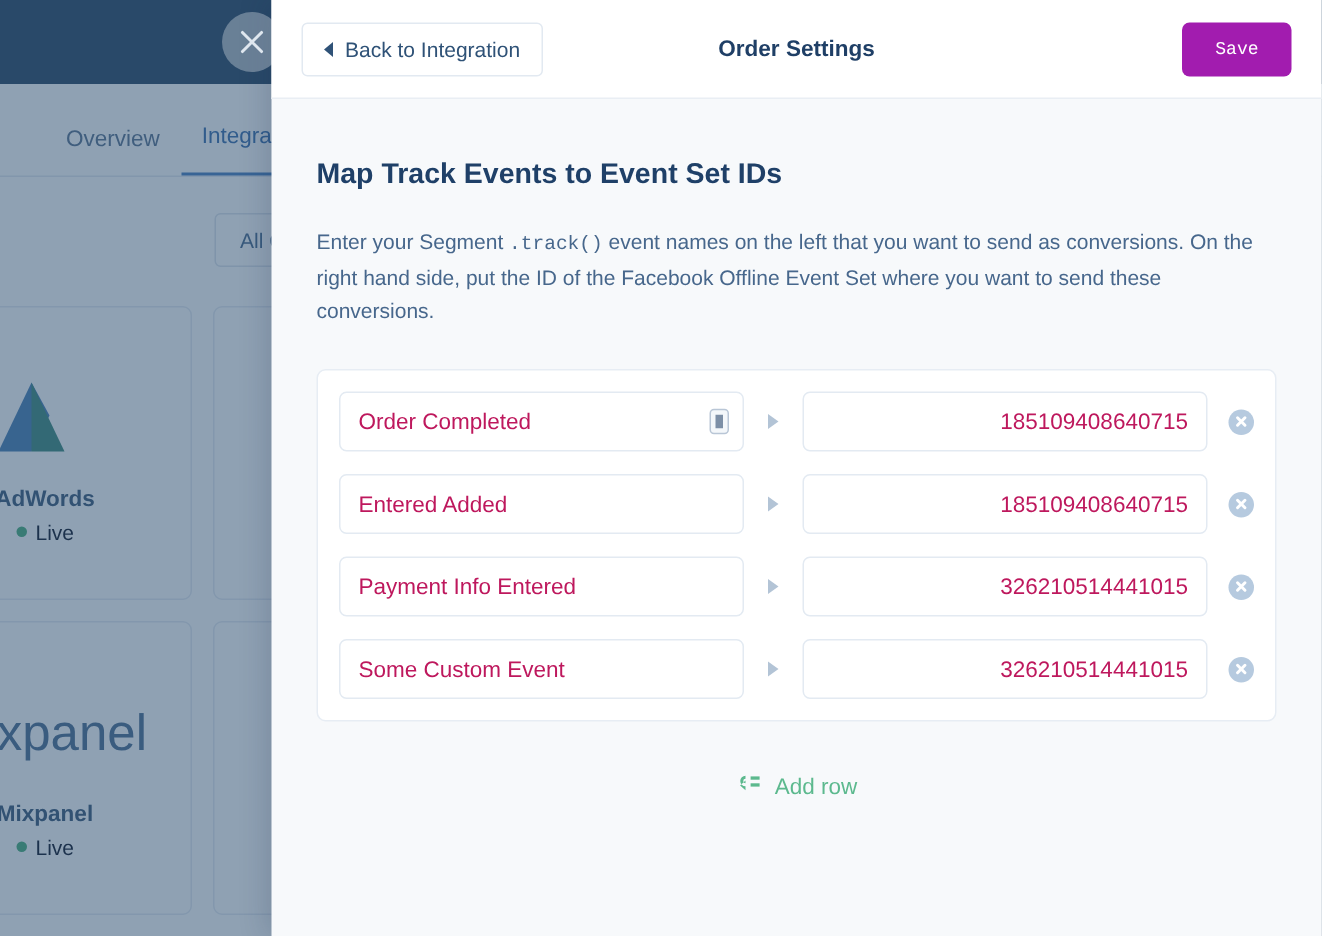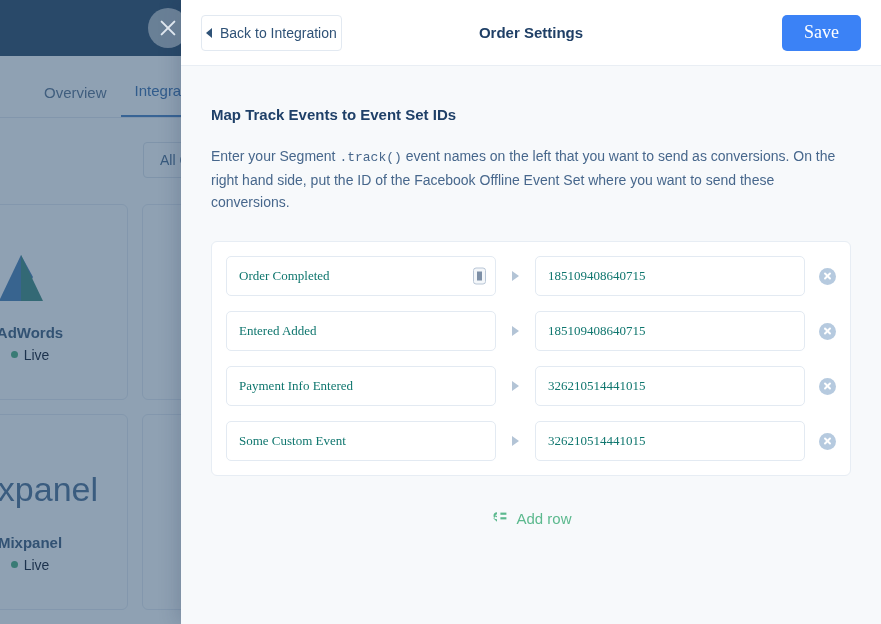--- a/index.html
+++ b/index.html
@@ -64,55 +64,55 @@
     box-shadow: -4px 0 18px rgba(20,40,70,0.18);
   }
   .modal-header {
     position: relative; height: 66px; background: #ffffff;
     border-bottom: 1px solid #e9eef4;
     display: flex; align-items: center; padding: 0 20px;
   }
   .back-btn {
     display: inline-flex; align-items: center; gap: 8px;
     border: 1px solid #e2e9f1; border-radius: 4px; background: #fff;
-    height: 36px; padding: 0 4px; cursor: pointer;
+    height: 36px; padding: 0 14px; cursor: pointer;
     font-size: 14px; color: #2f5277;
   }
   .tri-left {
     width: 0; height: 0;
     border-top: 5px solid transparent; border-bottom: 5px solid transparent;
     border-right: 6px solid #2f5277; display: inline-block;
   }
   .modal-title {
     position: absolute; left: 0; right: 0; text-align: center;
     font-size: 15px; font-weight: bold; color: #1f3f66; pointer-events: none;
   }
   .save-btn {
-    margin-left: auto; background: #3b82f6; color: #ffffff;
+    margin-left: auto; background: #a21caf; color: #ffffff;
     border: none; border-radius: 5px; height: 36px; padding: 0 22px;
-    font-size: 18px; cursor: pointer; font-family: Liberation Serif, serif;
+    font-size: 12px; cursor: pointer; font-family: Liberation Mono, monospace;
   }
   .close-btn {
     position: absolute; left: -33px; top: 8px;
     width: 40px; height: 40px; border-radius: 50%;
     background: rgba(255,255,255,0.30);
     display: flex; align-items: center; justify-content: center;
     cursor: pointer; z-index: 5;
   }
   .close-x { position: relative; width: 20px; height: 20px; }
   .close-x::before, .close-x::after {
     content: ""; position: absolute; left: 0; top: 9px;
     width: 20px; height: 2px; background: #dfe7ef; border-radius: 1px;
   }
   .close-x::before { transform: rotate(45deg); }
   .close-x::after { transform: rotate(-45deg); }
 
   .modal-body { padding: 40px 30px 0 30px; }
   .section-title {
-    font-size: 15px; font-weight: bold; color: #1f4068; margin-bottom: 22px;
+    font-size: 19px; font-weight: bold; color: #1f4068; margin-bottom: 22px;
   }
   .section-desc {
     font-size: 14px; line-height: 22px; color: #47678c; max-width: 640px;
   }
   .mono { font-family: "Liberation Mono", monospace; font-size: 13px; }
 
   .rows-card {
     margin-top: 28px; background: #ffffff;
     border: 1px solid #e7edf4; border-radius: 6px;
     padding: 14px 14px 14px 14px;
@@ -120,23 +120,23 @@
   .row {
     display: flex; align-items: center; height: 40px; margin-bottom: 15px;
   }
   .row:last-child { margin-bottom: 0; }
   .field {
     position: relative; height: 40px; border: 1px solid #e3eaf2;
     border-radius: 5px; background: #fff; display: flex; align-items: center;
     padding: 0 12px;
   }
   .field.left { width: 277px; }
-  .field.right { width: 277px; }
+  .field.right { width: 277px; justify-content: flex-end; }
   .field-text {
-    font-family: Liberation Serif, serif; font-size: 13px; color: #0f766e;
+    font-family: Liberation Sans, sans-serif; font-size: 15px; color: #be185d;
     white-space: nowrap; overflow: hidden;
   }
   .caret-icon {
     position: absolute; right: 9px; top: 50%; transform: translateY(-50%);
     width: 13px; height: 17px; border: 1px solid #b9c6d6; border-radius: 3px;
     background: #f4f7fa; display: flex; align-items: center; justify-content: center;
   }
   .caret-icon i {
     display: block; width: 5px; height: 9px; background: #7d8fa6;
   }

